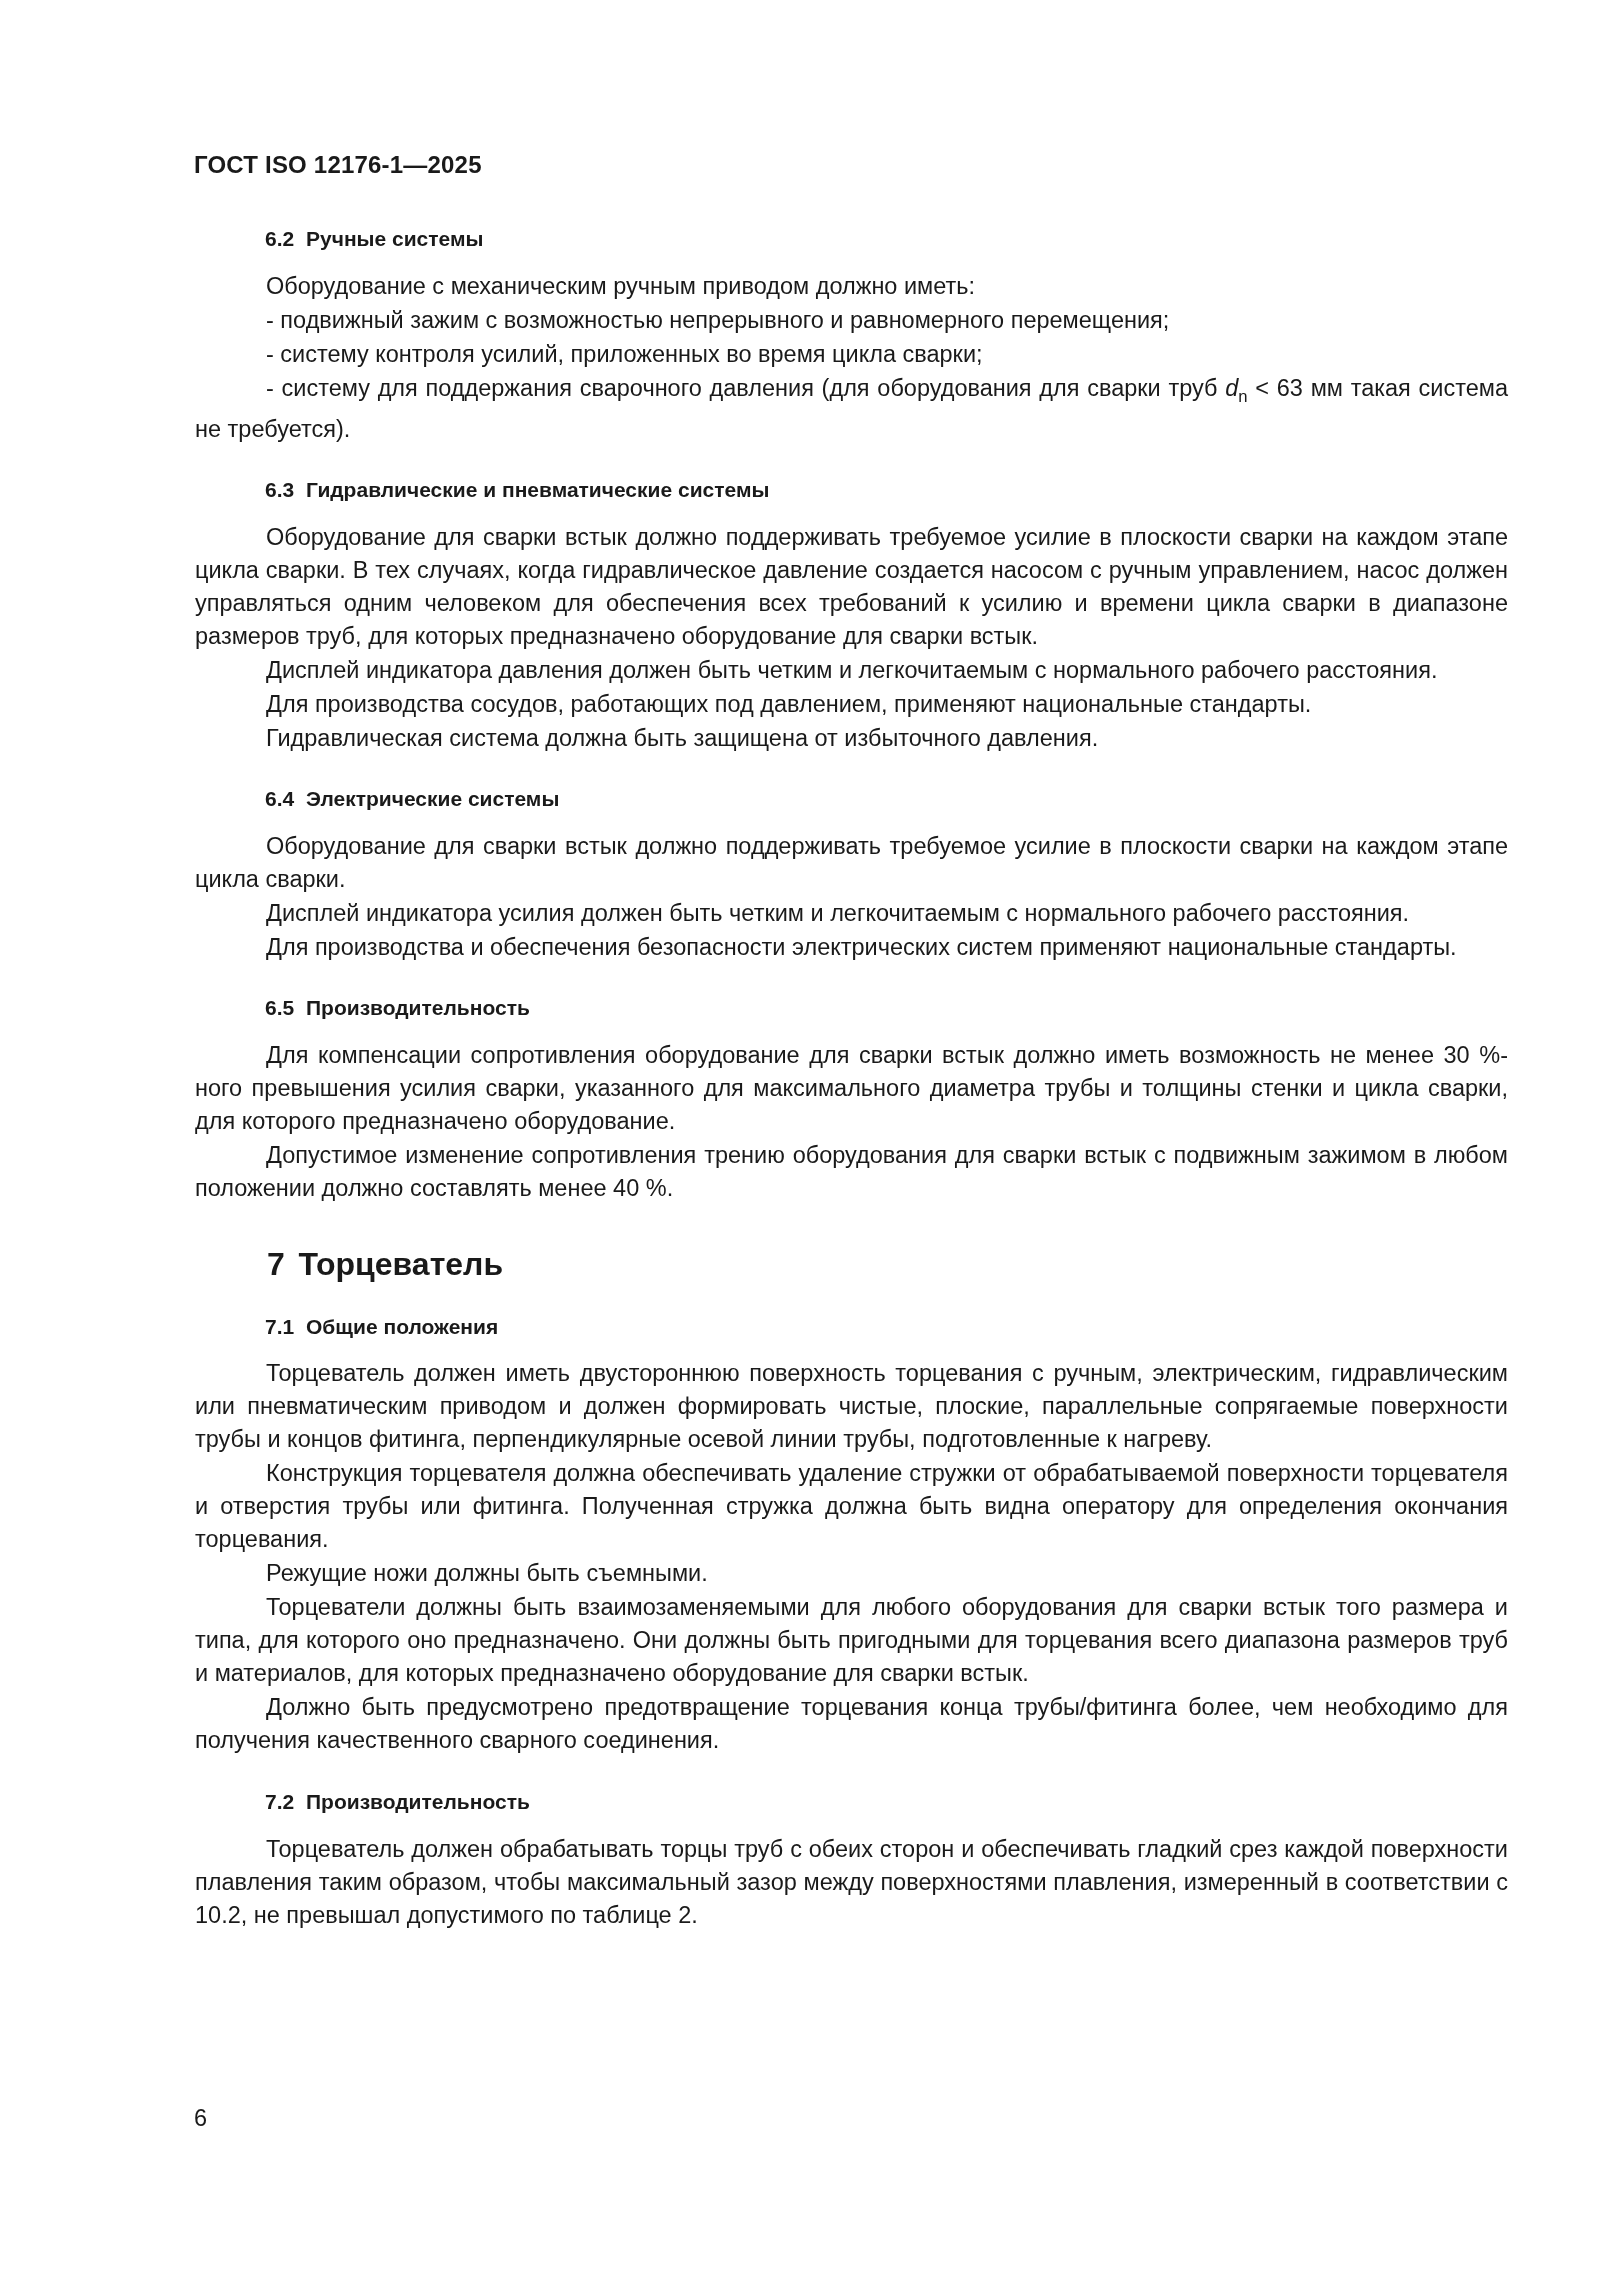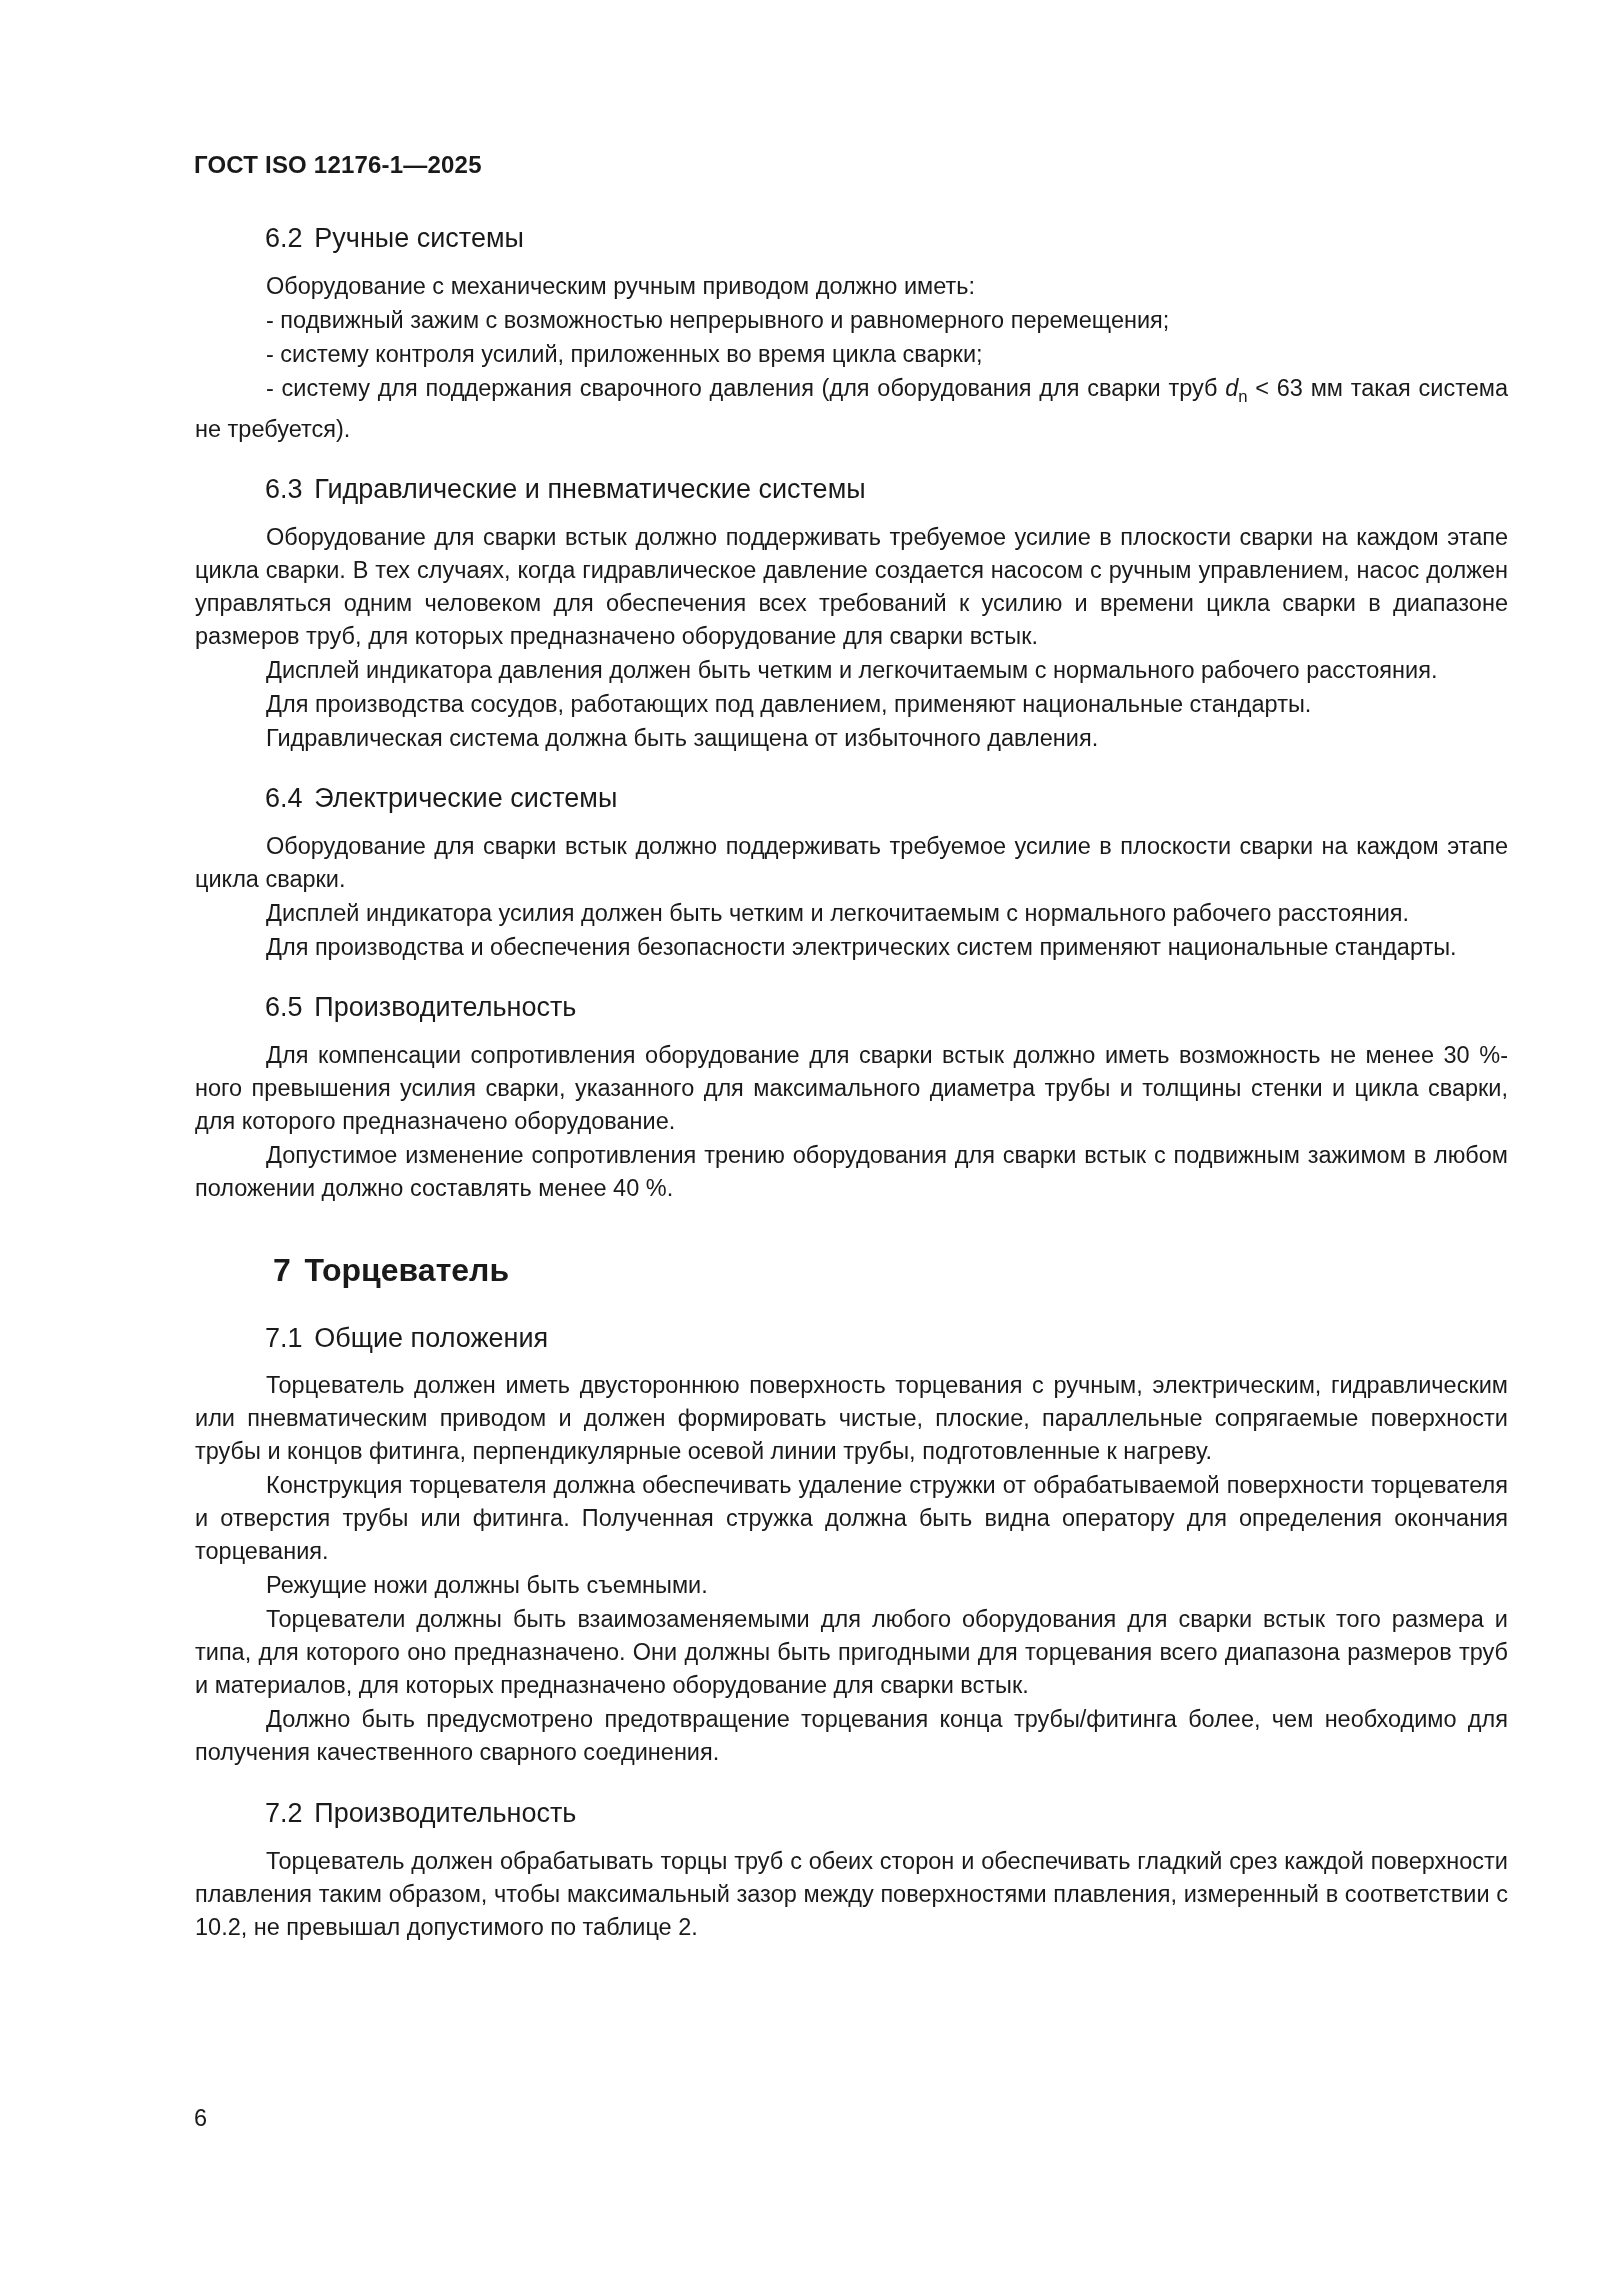--- a/index.html
+++ b/index.html
@@ -10,26 +10,26 @@
     .header {
       position: absolute; left: 194px; top: 151px;
       font-weight: bold; font-size: 24px; letter-spacing: 0.2px;
     }
     .content { position: absolute; left: 194px; top: 222px; width: 1315px; }
     p, .li {
       margin: 1px; font-size: 23.5px; line-height: 33px; text-align: justify;
       text-indent: 71px;
     }
     h3 {
-      margin: 0; font-size: 27px; font-weight: normal; line-height: 33px;
+      margin: 0; font-size: 21px; font-weight: bold; line-height: 33px;
       padding-left: 71px;
     }
     h3 .num { margin-right: 11.8px; }
     h2 {
-      margin: 8px; font-size: 32px; font-weight: bold; line-height: 39px;
+      margin: 2px; font-size: 32px; font-weight: bold; line-height: 39px;
       padding-left: 71px;
     }
     h2 .num { margin-right: 13.7px; }
     .gap-h3 { height: 26.5px; }
     .gap-after-h3 { height: 13.7px; }
     .gap-h2-before { height: 37px; }
     .gap-h2-after { height: 23.5px; }
     .sub { font-size: 16.7px; vertical-align: -5.9px; }
     .ital { font-style: italic; }
     .page-number {

